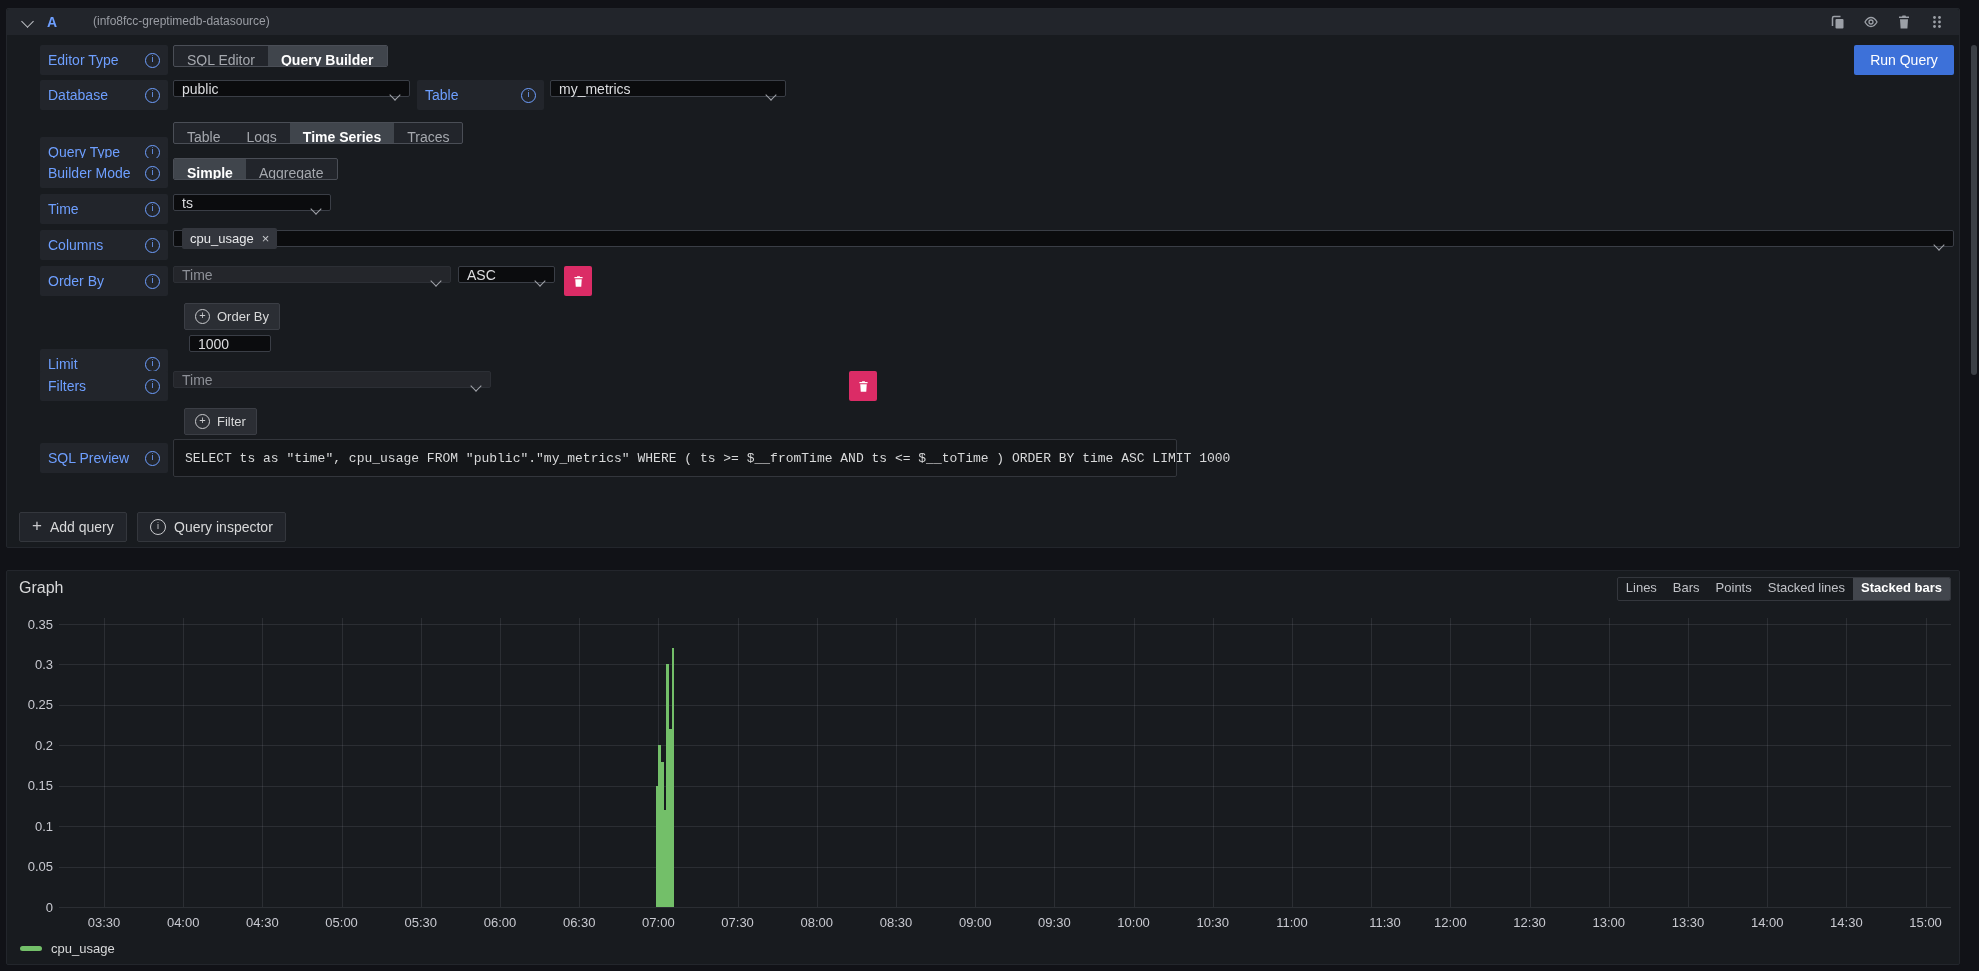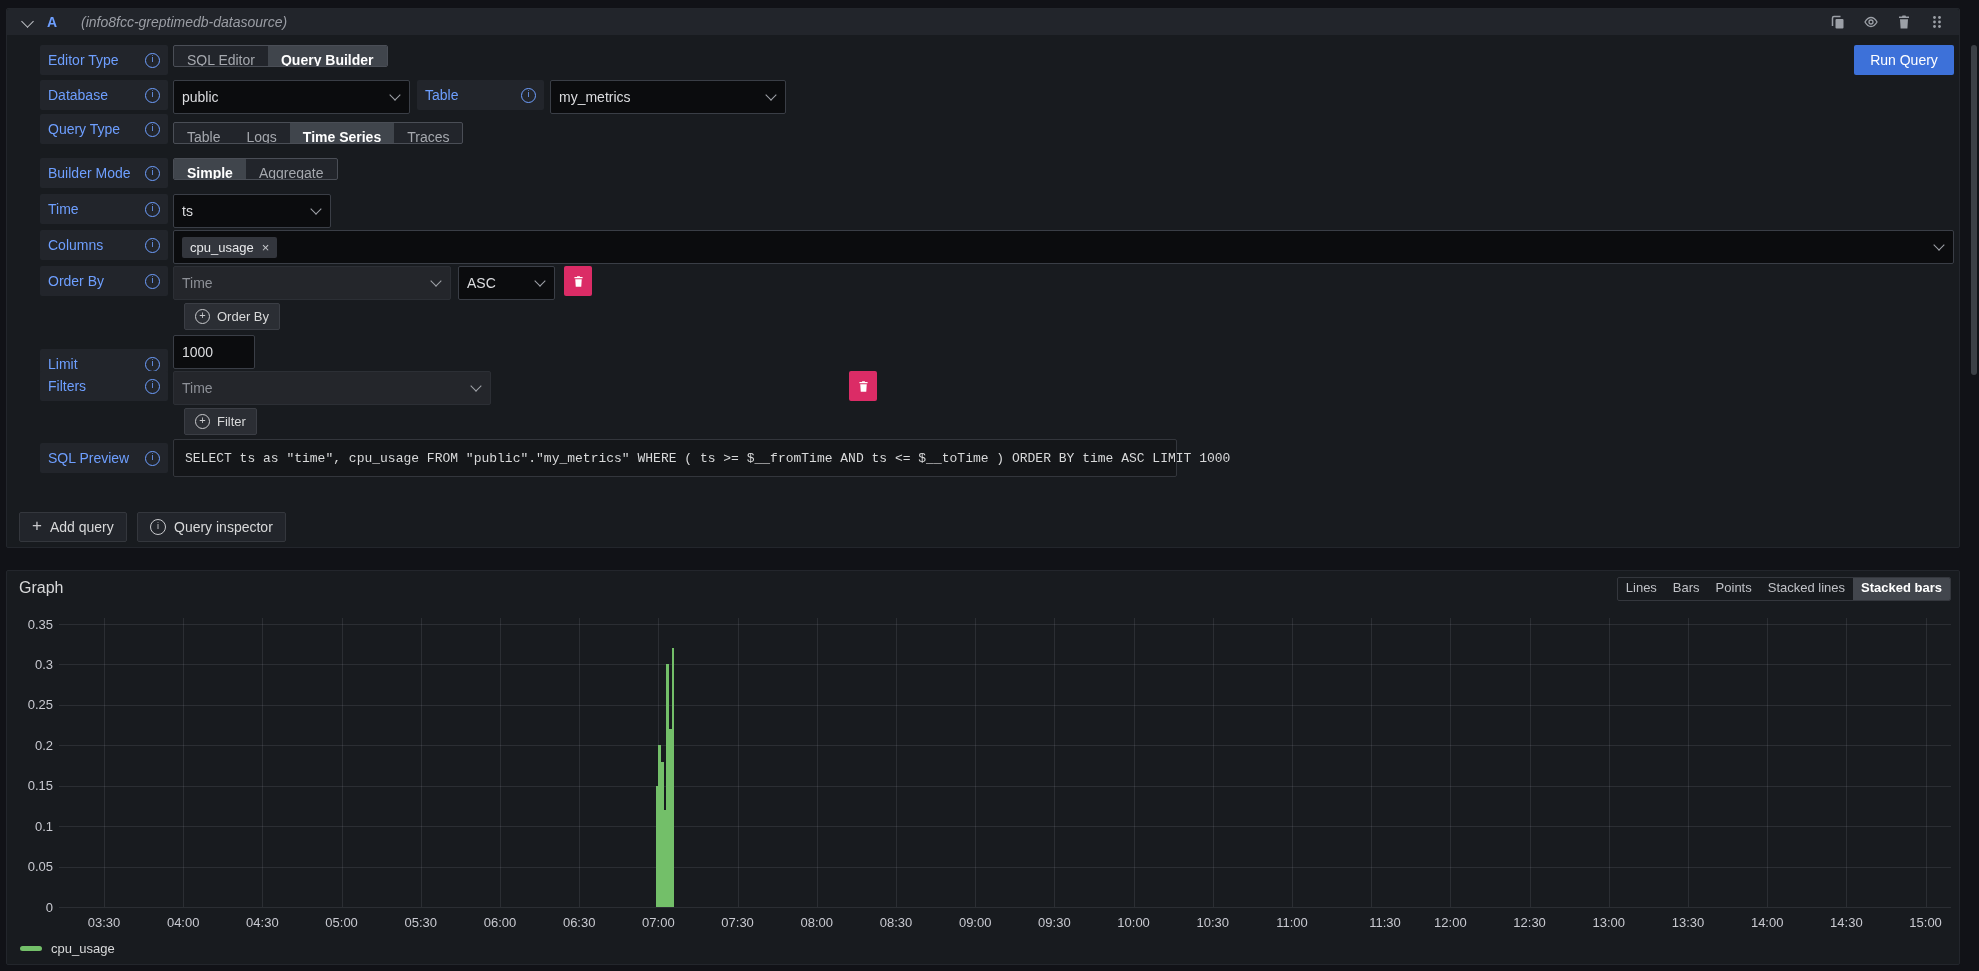--- a/index.html
+++ b/index.html
@@ -4,36 +4,36 @@
 <style>
   html,body{margin:0;padding:0;background:#111217;}
   body{font-family:"Liberation Sans",sans-serif;-webkit-font-smoothing:antialiased;}
   .canvas{position:relative;width:1979px;height:971px;overflow:hidden;background:#111217;}
   .panel{position:absolute;background:#181b1f;border:1px solid #23262c;border-radius:2px;box-sizing:border-box;}
 
   
   .qheader{position:absolute;left:0;top:0;right:0;height:26px;background:#22252b;border-radius:2px 2px 0 0;}
   .chev-icon{position:absolute;width:8px;height:8px;border-right:1.6px solid #c3c5ca;border-bottom:1.6px solid #c3c5ca;transform:rotate(45deg);}
   .refid{position:absolute;left:40px;top:5px;font-size:14px;font-weight:700;color:#6e9fff;}
-  .ds-name{position:absolute;left:74px;top:5px;font-size:14px;font-style:italic;color:#9a9da4;}
+  .ds-name{position:absolute;left:86px;top:5px;font-size:12px;color:#9a9da4;}
   .hicons{position:absolute;right:14px;top:0;height:26px;display:flex;align-items:center;gap:17px;color:#9ca0a7;}
   .hicon{width:16px;height:16px;display:inline-flex;cursor:pointer;}
   .hicon svg{width:16px;height:16px;}
 
   
   .label-box{position:absolute;left:33px;width:128px;height:30px;background:#22252b;border-radius:2px;display:flex;align-items:center;justify-content:space-between;padding:0 8px;box-sizing:border-box;}
   .label-box .lbl{font-size:14px;font-weight:500;color:#6e9fff;}
   .info-icon{width:13px;height:13px;border:1.2px solid #6e9fff;border-radius:50%;color:#6e9fff;font-size:9px;line-height:11px;text-align:center;cursor:pointer;flex:0 0 auto;}
 
   .seg-group{position:absolute;display:flex;height:22px;background:#22252b;border:1px solid #4a4e56;border-radius:2px;box-sizing:border-box;overflow:hidden;}
   .seg-item{padding:0 13px;line-height:28px;font-size:14px;color:#a5a8ae;cursor:pointer;white-space:nowrap;}
   .seg-item.sel{background:#40454c;color:#ffffff;font-weight:700;}
 
-  .select,.text-input{position:absolute;height:34px;background:#0b0c0e;border:1px solid #3a3e46;border-radius:2px;display:flex;align-items:center;padding:0 26px 0 8px;font-size:14px;color:#dcdde0;box-sizing:border-box;cursor:pointer;}
-  .text-input{padding:6px 8px;cursor:text;}
+  .select,.text-input{position:absolute;height:17px;background:#0b0c0e;border:1px solid #3a3e46;border-radius:2px;display:flex;align-items:center;padding:0 26px 0 8px;font-size:14px;color:#dcdde0;box-sizing:border-box;cursor:pointer;}
+  .text-input{padding:6px 8px;cursor:text;margin-left:16px;}
   .select .chevron{position:absolute;right:10px;top:10px;width:7px;height:7px;border-right:1.5px solid #a0a3a9;border-bottom:1.5px solid #a0a3a9;transform:rotate(45deg);}
   .select.ghost{background:#24262b;border-color:#2c2f35;color:#8d9097;}
 
   .tag{background:#33363d;border-radius:2px;padding:3px 8px;font-size:13px;color:#e8e9eb;display:inline-flex;align-items:center;gap:8px;}
   .tag .tag-x{color:#c6c8cc;font-size:13px;line-height:13px;cursor:pointer;}
 
   .danger-btn{position:absolute;width:28px;height:30px;background:#db2c66;border:none;border-radius:2px;color:#ffffff;display:flex;align-items:center;justify-content:center;cursor:pointer;padding:0;}
   .danger-btn svg{width:13px;height:13px;}
 
   .ghost-btn{position:absolute;height:27px;background:#2b2e34;border:1px solid #3b3e45;border-radius:2px;color:#d8d9da;font-size:13px;font-weight:500;display:flex;align-items:center;gap:7px;padding:0 10px;cursor:pointer;font-family:inherit;}
@@ -129,21 +129,21 @@
     </div>
     <div class="label-box" style="left:410px;top:71px;width:127px;">
       <span class="lbl">Table</span>
       <span class="info-icon">i</span>
     </div>
     <div class="select" style="left:543px;top:71px;width:236px;">
       <span>my_metrics</span>
       <span class="chevron"></span>
     </div>
 
-    <div class="label-box" style="top:105px;justify-content:space-between;">
+    <div class="label-box" style="top:128px;justify-content:space-between;">
       <span class="lbl">Query Type</span>
       <span class="info-icon">i</span>
     </div>
     <div class="seg-group" id="query-type-group" style="left:166px;top:113px;">
         <span class="seg-item">Table</span>
         <span class="seg-item">Logs</span>
         <span class="seg-item sel">Time Series</span>
         <span class="seg-item">Traces</span>
       </div>
 

